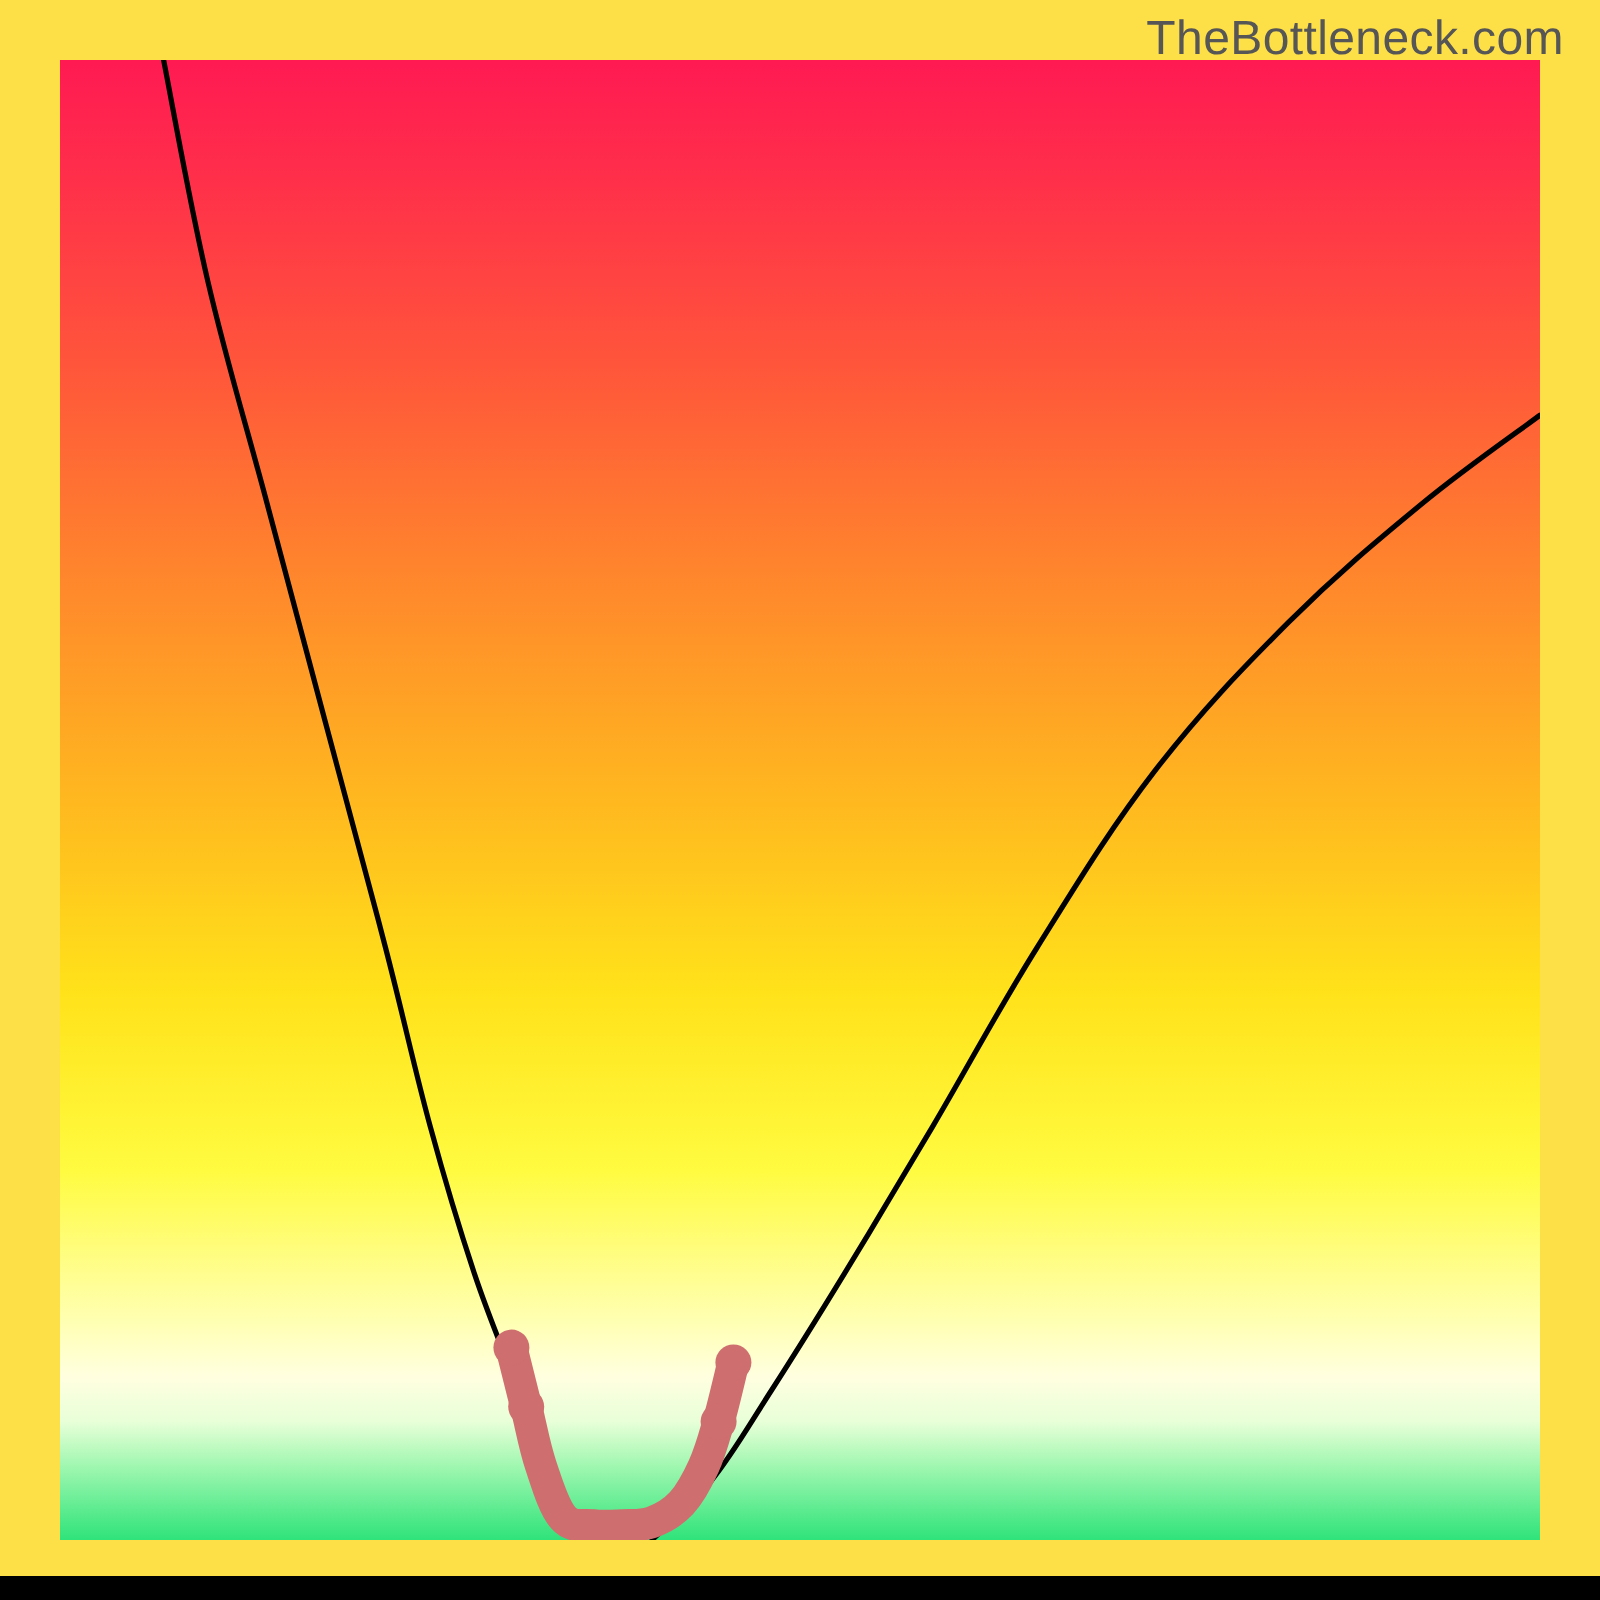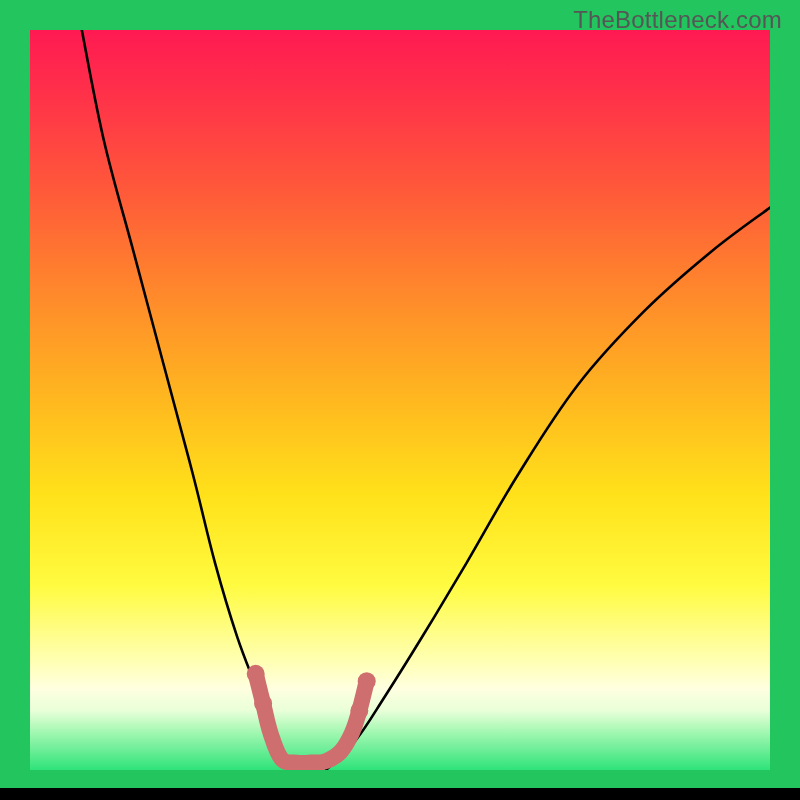--- a/index.html
+++ b/index.html
@@ -1,21 +1,21 @@
 <!DOCTYPE html>
 <html><head>
 <meta charset="utf-8">
 <style>
   * { margin: 0; padding: 0; box-sizing: border-box; }
   html, body { width: 800px; height: 800px; overflow: hidden; background: #000; }
   .frame {
     position: relative;
     width: 800px;
     height: 788px;
-    background: #22c55e;
+    background: #fde047;
     text-align: right;
   }
   .watermark {
     position: absolute;
     top: 6px;
     right: 18px;
     font-family: Arial, Helvetica, sans-serif;
     font-size: 24px;
     font-weight: 500;
     color: #565656;

